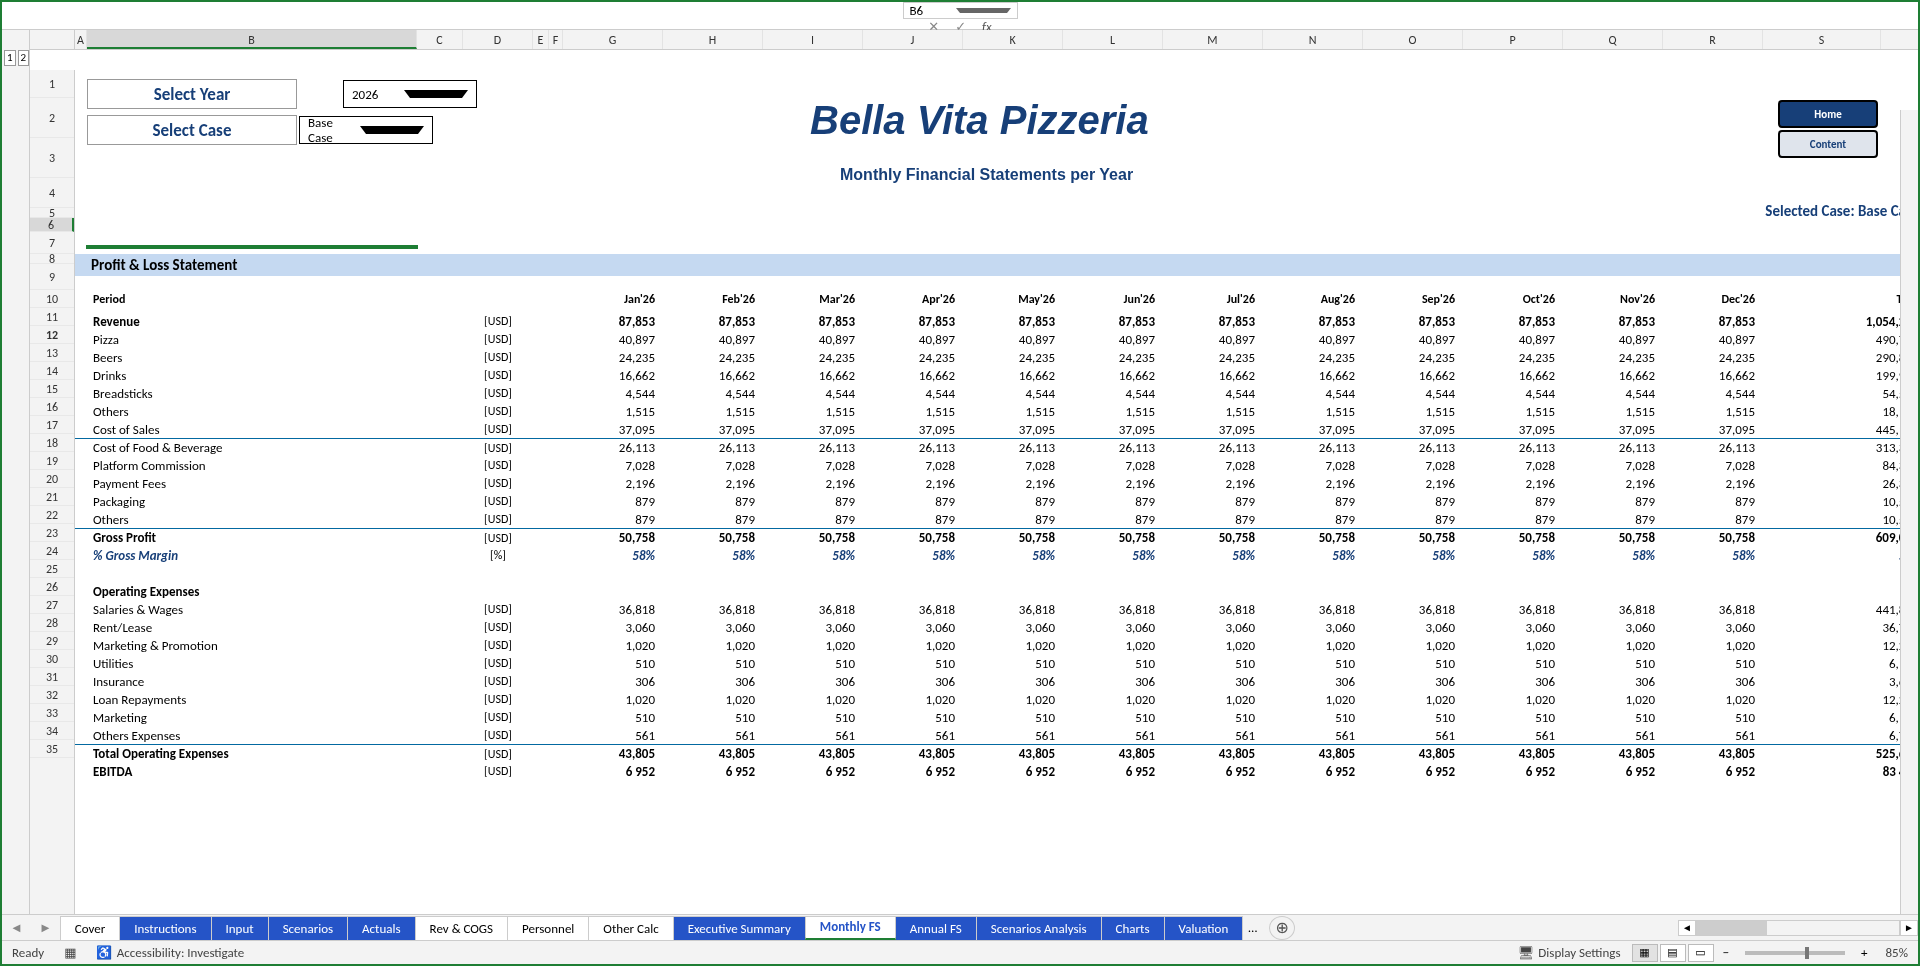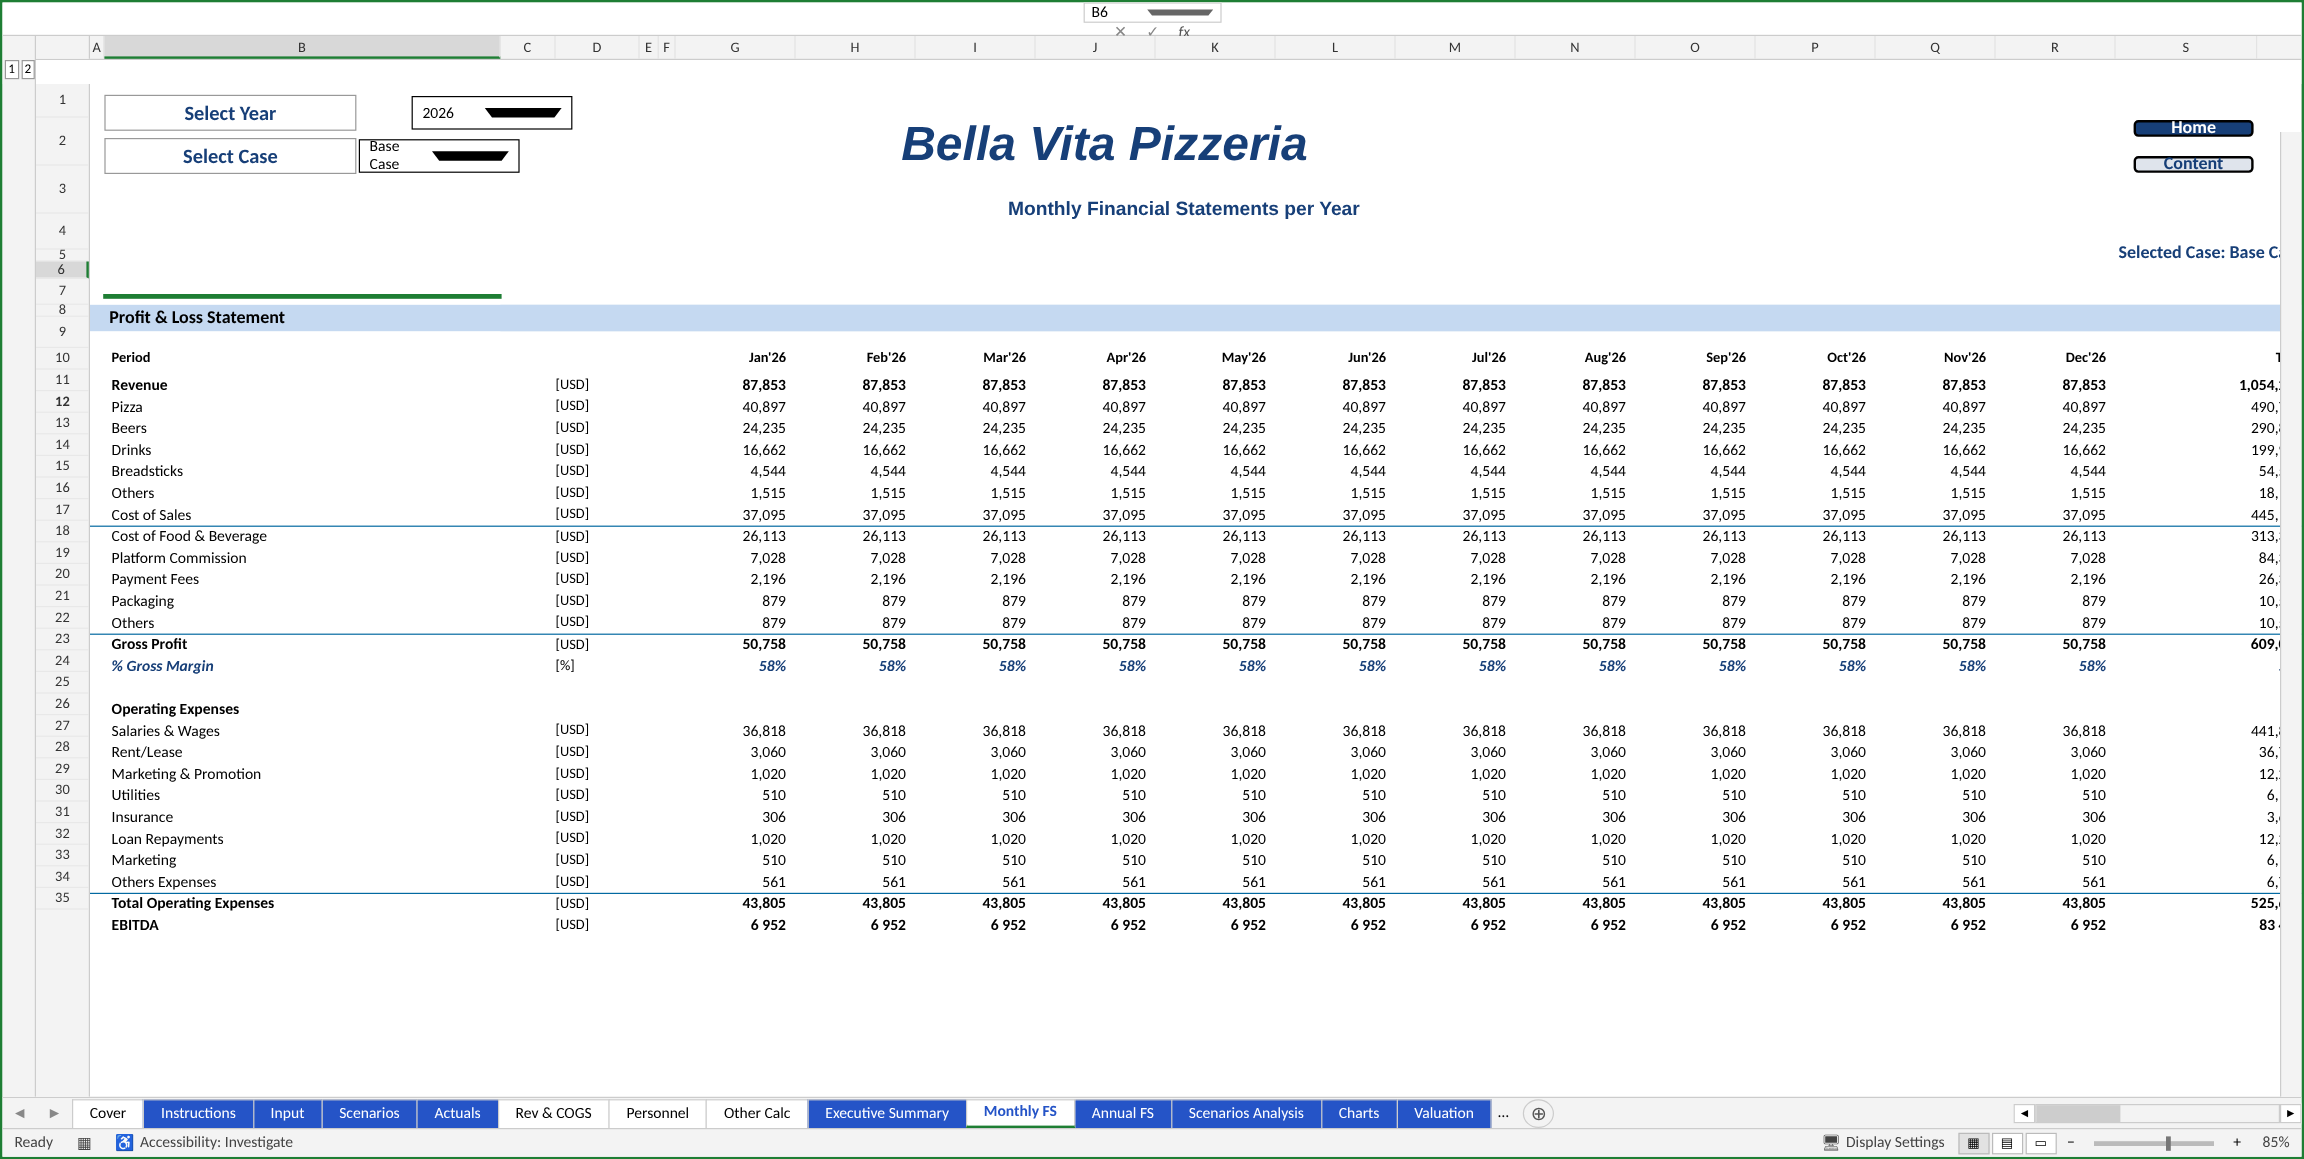--- a/index.html
+++ b/index.html
@@ -29,43 +29,43 @@
 .rh { height:18px; font-size:12px; color:#333; text-align:center; line-height:18px; border-bottom:1px solid #e8e8e8; }
 .rh.sel { background:#d8d8d8; border-right:2px solid #1e7e34; }
 
 .cells { flex:1; position:relative; overflow:hidden; }
 .row { display:flex; height:18px; align-items:center; font-size:13px; }
 
 
 .cA { width:12px; min-width:12px; }
 .cB { width:330px; min-width:330px; padding-left:6px; }
 .cC { width:46px; min-width:46px; }
-.cD { width:70px; min-width:70px; text-align:left; }
+.cD { width:70px; min-width:70px; text-align:center; }
 .cE { width:16px; min-width:16px; }
 .cF { width:14px; min-width:14px; }
 .num { width:100px; min-width:100px; text-align:right; padding-right:8px; }
 .tot { width:118px; min-width:118px; text-align:right; padding-right:6px; }
 .gap { flex:1; }
 
 .bold { font-weight:700; }
 .italic-blue { font-style:italic; color:#173f78; font-weight:700; }
 .topline { border-top:1px solid #0369a1; }
 .section-head { background:#c5d9f1; font-weight:700; font-size:15px; height:22px !important; display:flex; align-items:center; }
 .section-head .cB { padding-left:4px; }
 .period-row { font-weight:700; font-size:12px; }
 
 
 .h-row { display:flex; align-items:center; height:40px; }
 .sel-label { width:210px; font-weight:700; color:#173f78; font-size:17px; text-align:center; border:0.5px solid #999; margin-left:12px; height:30px; line-height:30px; }
 .sel-drop { width:134px; height:28px; border:1px solid #000; margin-left:2px; display:flex; align-items:center; padding:0 8px; font-size:13px; }
 .sel-drop span { flex:1; }
 .tri-down { width:0;height:0;border-left:6px solid transparent;border-right:6px solid transparent;border-top:8px solid #000; }
-.title-main { font-family:'Arial Black',Arial; font-size:40px; font-weight:900; color:#173f78; font-style:italic; position:absolute; left:676px; top:28px; }
+.title-main { font-family:'Arial Black',Arial; font-size:40px; font-weight:900; color:#173f78; font-style:italic; position:absolute; left:735px; top:28px; }
 .title-sub { font-family:Arial; font-size:16px; font-weight:700; color:#173f78; position:absolute; left:765px; top:96px; }
-.btn-oval { position:absolute; right:40px; width:100px; height:14px; border:2px solid #000; border-radius:4px; background:#173f78; color:#fff; font-weight:700; font-size:15px; display:flex; align-items:center; justify-content:center; }
+.btn-oval { position:absolute; right:40px; width:100px; height:28px; border:2px solid #000; border-radius:4px; background:#173f78; color:#fff; font-weight:700; font-size:11px; display:flex; align-items:center; justify-content:center; }
 .btn-oval.home-b { top:30px; }
 .btn-oval.cont-b { top:60px; background:#dfe4ec; color:#173f78; }
 .case-note { position:absolute; right:6px; top:132px; font-weight:700; color:#173f78; font-size:15px; }
 
 
 .sel-cell { outline:2px solid #1e7e34; outline-offset:-1px; background:#fff; }
 
 
 .hscroll { height:18px; background:#f3f3f3; display:flex; align-items:center; border-top:1px solid #ccc; font-size:12px; }
 .hscroll .arrow-btn { width:18px; height:16px; border:1px solid #ccc; background:#fff; text-align:center; line-height:14px; font-size:10px; }

